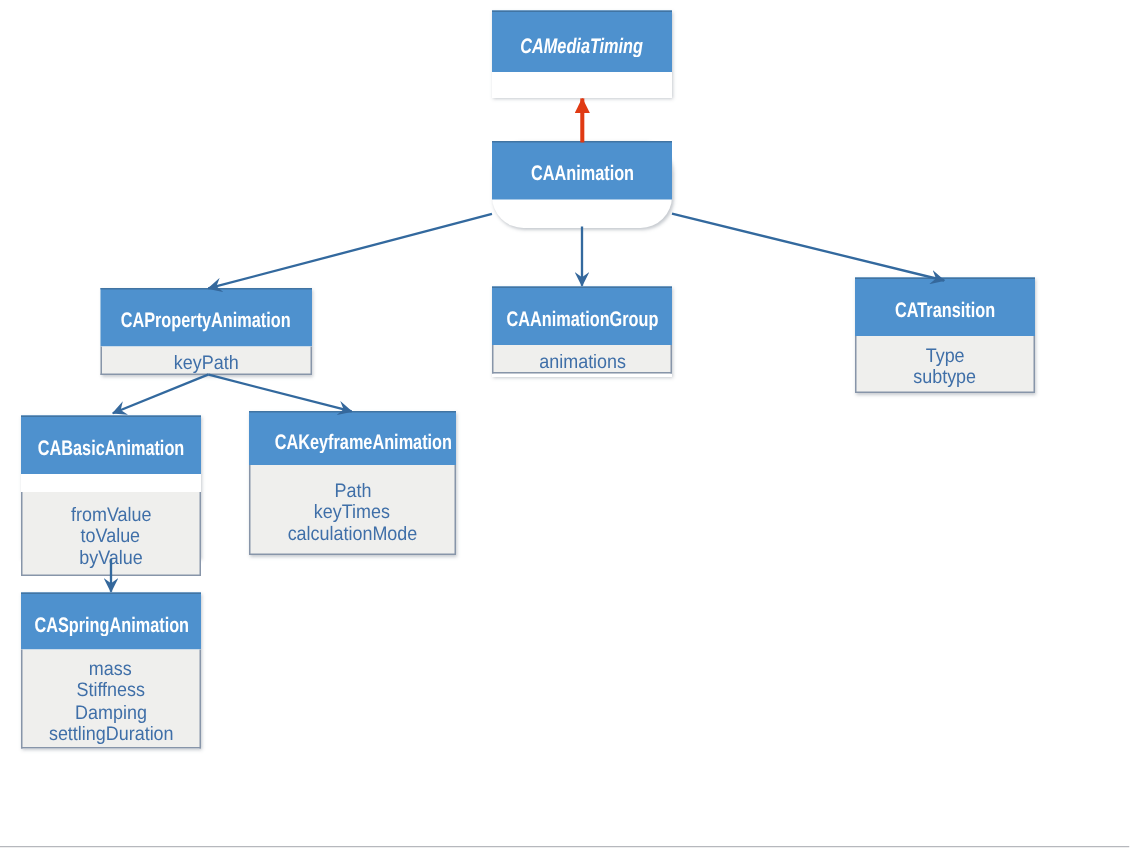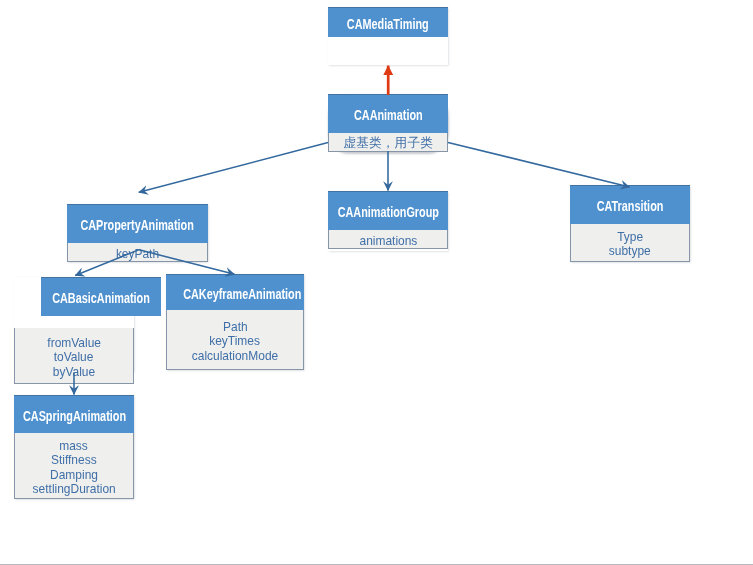--- a/index.html
+++ b/index.html
@@ -88,35 +88,32 @@
     <g>
       <line x1="139.1" y1="249.8" x2="234.5" y2="274.3" stroke="#33699E" stroke-width="1.55" marker-end="url(#arrowBlue)"></line>
     </g>
 
     <g>
       <line x1="74" y1="372.5" x2="74" y2="394.5" stroke="#33699E" stroke-width="1.55" marker-end="url(#arrowBlue)"></line>
     </g>
   </svg>
 
   <div class="node" style="left:328px;top:7px;width:120px;height:58px;">
-    <div class="hdr" style="height:30px;">
+    <div class="hdr" style="height:41px;font-style:italic;">
         <span>CAMediaTiming</span>
       </div>
   </div>
 
   <div class="node" style="left:328px;top:94px;width:120px;height:57.5px;border-radius:21px;">
     <div class="hdr" style="height:38.5px;">
         <span>CAAnimation</span>
       </div>
-    <div class="body" style="height:19px;">
-      <div class="ln cjk"><span>虚基类，用子类</span></div>
-    </div>
   </div>
 
-  <div class="node" style="left:67px;top:192px;width:141px;height:58px;margin-top:12px;">
+  <div class="node" style="left:67px;top:192px;width:141px;height:58px;">
     <div class="hdr" style="height:38.5px;">
         <span>CAPropertyAnimation</span>
       </div>
     <div class="body" style="height:19.5px;">
       <div class="ln"><span>keyPath</span></div>
     </div>
   </div>
 
   <div class="node" style="left:328px;top:191px;width:120px;height:60px;">
     <div class="hdr" style="height:38.5px;">
@@ -131,21 +128,21 @@
     <div class="hdr" style="height:38.5px;">
         <span>CATransition</span>
       </div>
     <div class="body" style="height:38.5px;">
       <div class="ln"><span>Type</span></div>
       <div class="ln"><span>subtype</span></div>
     </div>
   </div>
 
   <div class="node" style="left:14px;top:277px;width:120px;height:95px;">
-    <div class="hdr" style="height:38.5px;margin-left:27px;">
+    <div class="hdr" style="height:38.5px;">
         <span>CABasicAnimation</span>
       </div>
     <div class="body" style="height:56.5px;margin-top:12px;">
       <div class="ln"><span>fromValue</span></div>
       <div class="ln"><span>toValue</span></div>
       <div class="ln"><span>byValue</span></div>
     </div>
   </div>
 
   <div class="node" style="left:166px;top:274px;width:138px;height:96px;">

